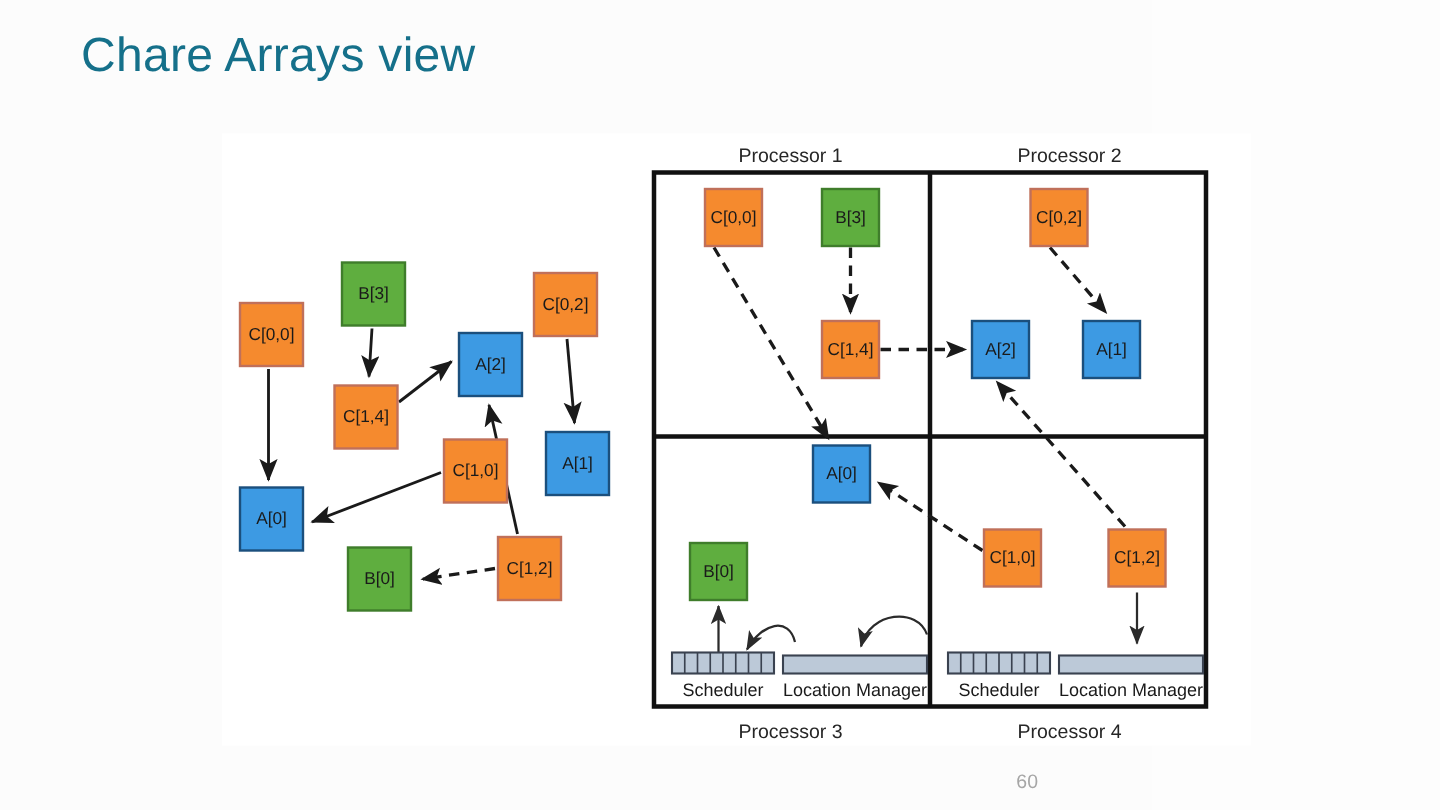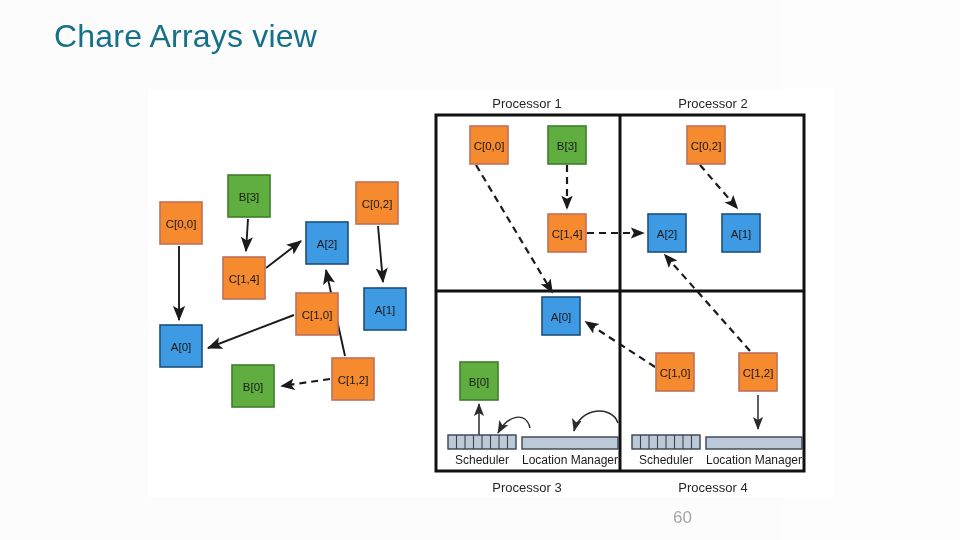--- a/index.html
+++ b/index.html
@@ -6,34 +6,33 @@
     margin: 0; padding: 0;
     width: 960px; height: 540px;
     background: #fdfdfd;
     font-family: "Liberation Sans", sans-serif;
     overflow: hidden;
   }
   #slide {
     position: relative;
     width: 768px; height: 540px;
     background: #fcfcfc;
-    padding-left: 12px;
   }
   #slide-title {
     position: absolute;
     left: 54px; top: 18px;
     font-size: 32px;
     color: #15708a;
     letter-spacing: .2px;
     white-space: nowrap;
   }
   #page-number {
     position: absolute;
-    right: 88px; bottom: 12px;
-    font-size: 17px;
+    right: 76px; bottom: 12px;
+    font-size: 13px;
     color: #a6a6a6;
   }
   #figure {
     position: absolute;
     left: 148px; top: 89px;
     width: 686px; height: 408px;
     background: #ffffff;
   }
   #figure svg { display: block; }
 

